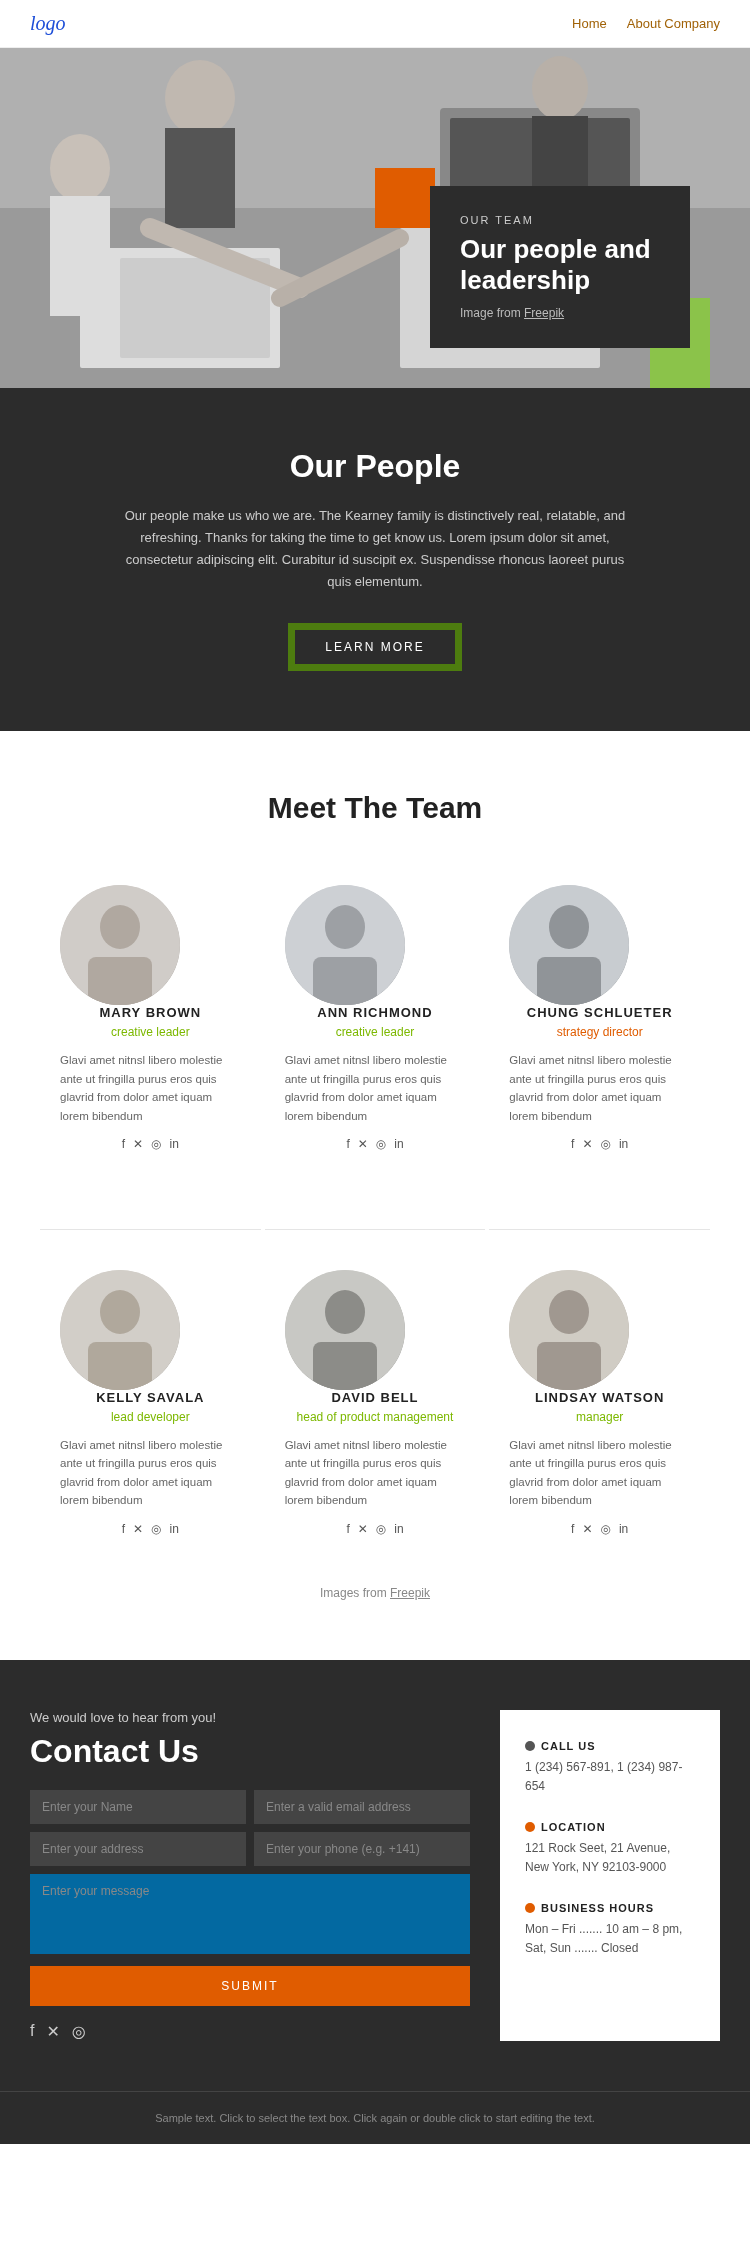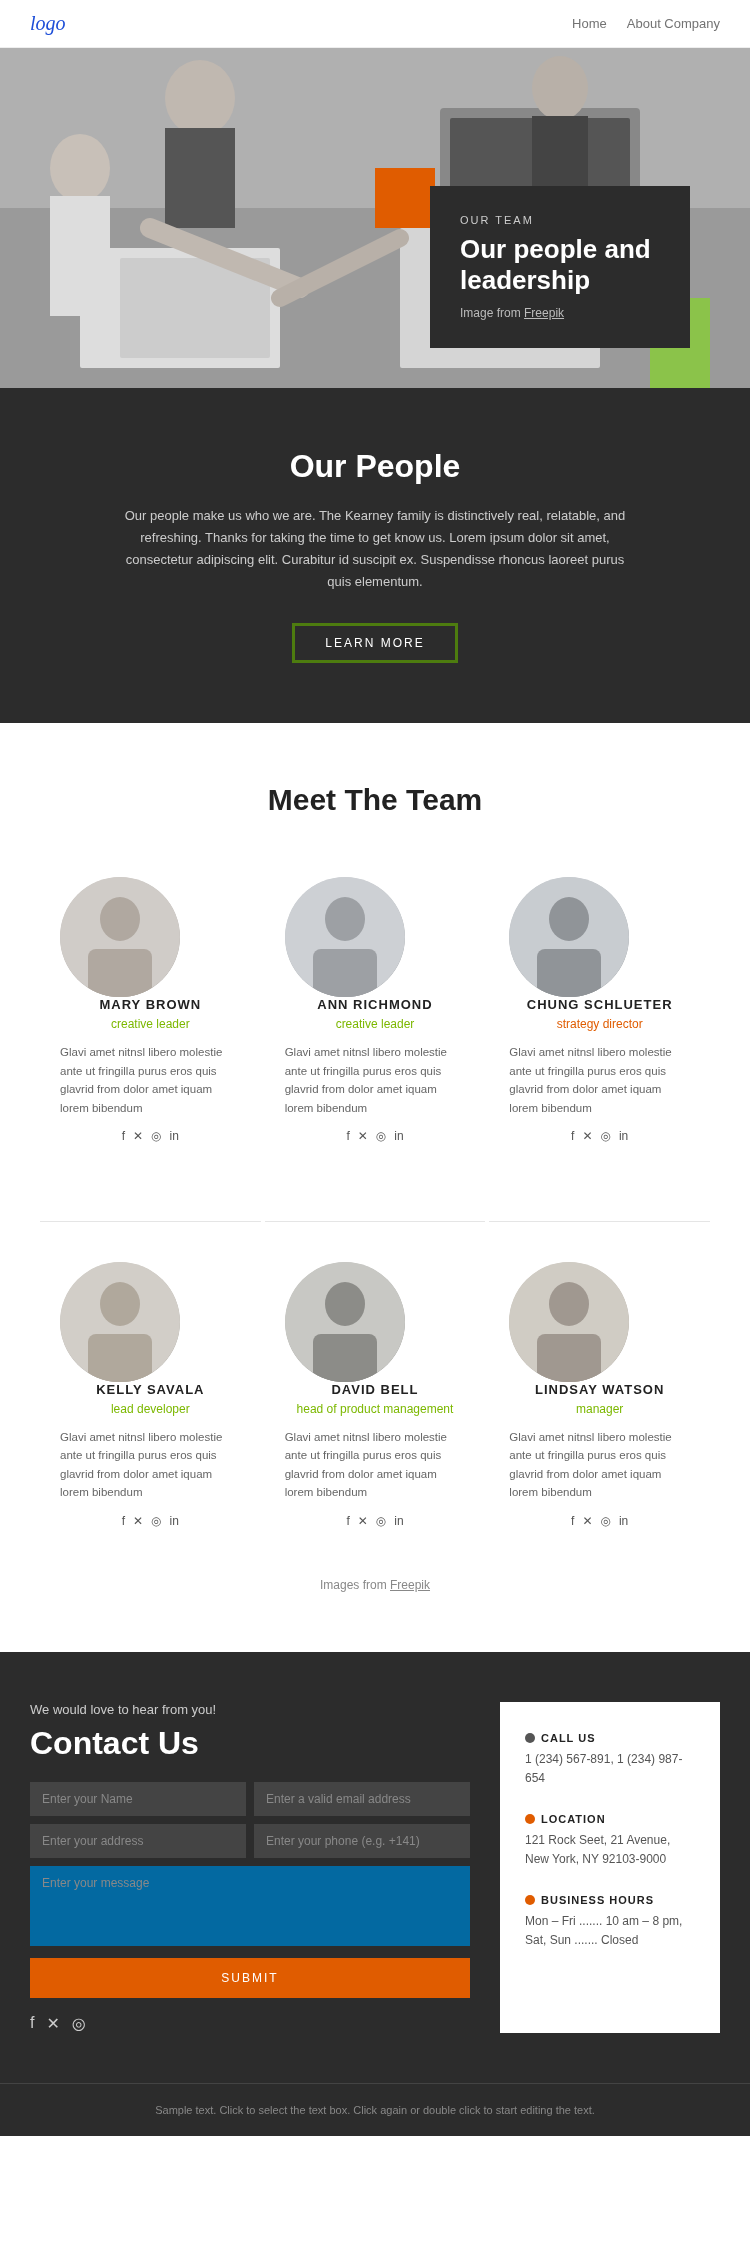--- a/index.html
+++ b/index.html
@@ -2,40 +2,40 @@
 <html><head>
   <meta charset="utf-8">
   <style>
     * { margin: 0; padding: 0; box-sizing: border-box; }
     body { font-family: 'Georgia', serif; width: 750px; background: #fff; }
 
     
     .nav { display: flex; justify-content: space-between; align-items: center; padding: 12px 30px; background: #fff; border-bottom: 1px solid #eee; }
     .nav-logo { font-size: 20px; color: #1d4ed8; font-style: italic; }
     .nav-links { display: flex; gap: 20px; }
-    .nav-links a { font-size: 13px; color: #737373; text-decoration: none; font-family: Arial, sans-serif; }
+    .nav-links a { font-size: 13px; color: #a16207; text-decoration: none; font-family: Arial, sans-serif; }
 
     
     .hero { position: relative; width: 750px; height: 340px; background: #888; overflow: hidden; }
     
     .hero-photo { width: 100%; height: 100%; background: linear-gradient(to bottom, #c5c5c5 0%, #888 60%, #777 100%); position: relative; }
     .hero-overlay { position: absolute; bottom: 40px; right: 60px; background: #2c2c2c; color: #fff; padding: 28px 30px; width: 260px; z-index: 10; }
     .hero-overlay-tag { font-size: 11px; letter-spacing: 2px; color: #ccc; margin-bottom: 8px; font-family: Arial, sans-serif; }
     .hero-overlay h1 { font-size: 26px; font-weight: bold; line-height: 1.2; margin-bottom: 10px; font-family: Arial, sans-serif; }
     .hero-overlay-sub { font-size: 12px; color: #bbb; font-family: Arial, sans-serif; }
     .hero-overlay-sub a { color: #bbb; }
     
     .deco-orange { position: absolute; width: 60px; height: 60px; background: #e05c00; top: 120px; right: 315px; z-index: 5; }
     .deco-green { position: absolute; width: 60px; height: 90px; background: #8bc34a; bottom: 0; right: 40px; z-index: 5; }
 
     
     .our-people { background: #2c2c2c; padding: 60px 100px; text-align: center; }
     .our-people h2 { color: #fff; font-size: 32px; margin-bottom: 20px; font-family: Arial, sans-serif; }
     .our-people p { color: #ccc; font-size: 13px; line-height: 1.7; font-family: Arial, sans-serif; max-width: 520px; margin: 0 auto 30px; }
-    .learn-more-btn { display: inline-block; border: 3px solid #4d7c0f; color: #fff; padding: 10px 30px; font-size: 12px; letter-spacing: 2px; text-transform: uppercase; font-family: Arial, sans-serif; cursor: pointer; text-decoration: none; }
+    .learn-more-btn { display: inline-block; border: 7px solid #4d7c0f; color: #fff; padding: 10px 30px; font-size: 12px; letter-spacing: 2px; text-transform: uppercase; font-family: Arial, sans-serif; cursor: pointer; text-decoration: none; }
 
     
     .meet-team { background: #fff; padding: 60px 40px 40px; }
     .meet-team h2 { text-align: center; font-size: 30px; font-family: Arial, sans-serif; margin-bottom: 40px; color: #222; }
     .team-grid { display: grid; grid-template-columns: 1fr 1fr 1fr; gap: 4px; }
     .team-member { padding: 20px 20px 30px; text-align: center; }
     
     .photo-circle { width: 120px; height: 120px; border-radius: 50%; background: #c5c5c5; position: relative; overflow: hidden; }
     .team-name { font-size: 13px; font-weight: bold; letter-spacing: 1px; color: #222; margin-bottom: 5px; font-family: Arial, sans-serif; text-transform: uppercase; }
     .team-role { font-size: 12px; color: #7cb800; margin-bottom: 12px; font-family: Arial, sans-serif; }

